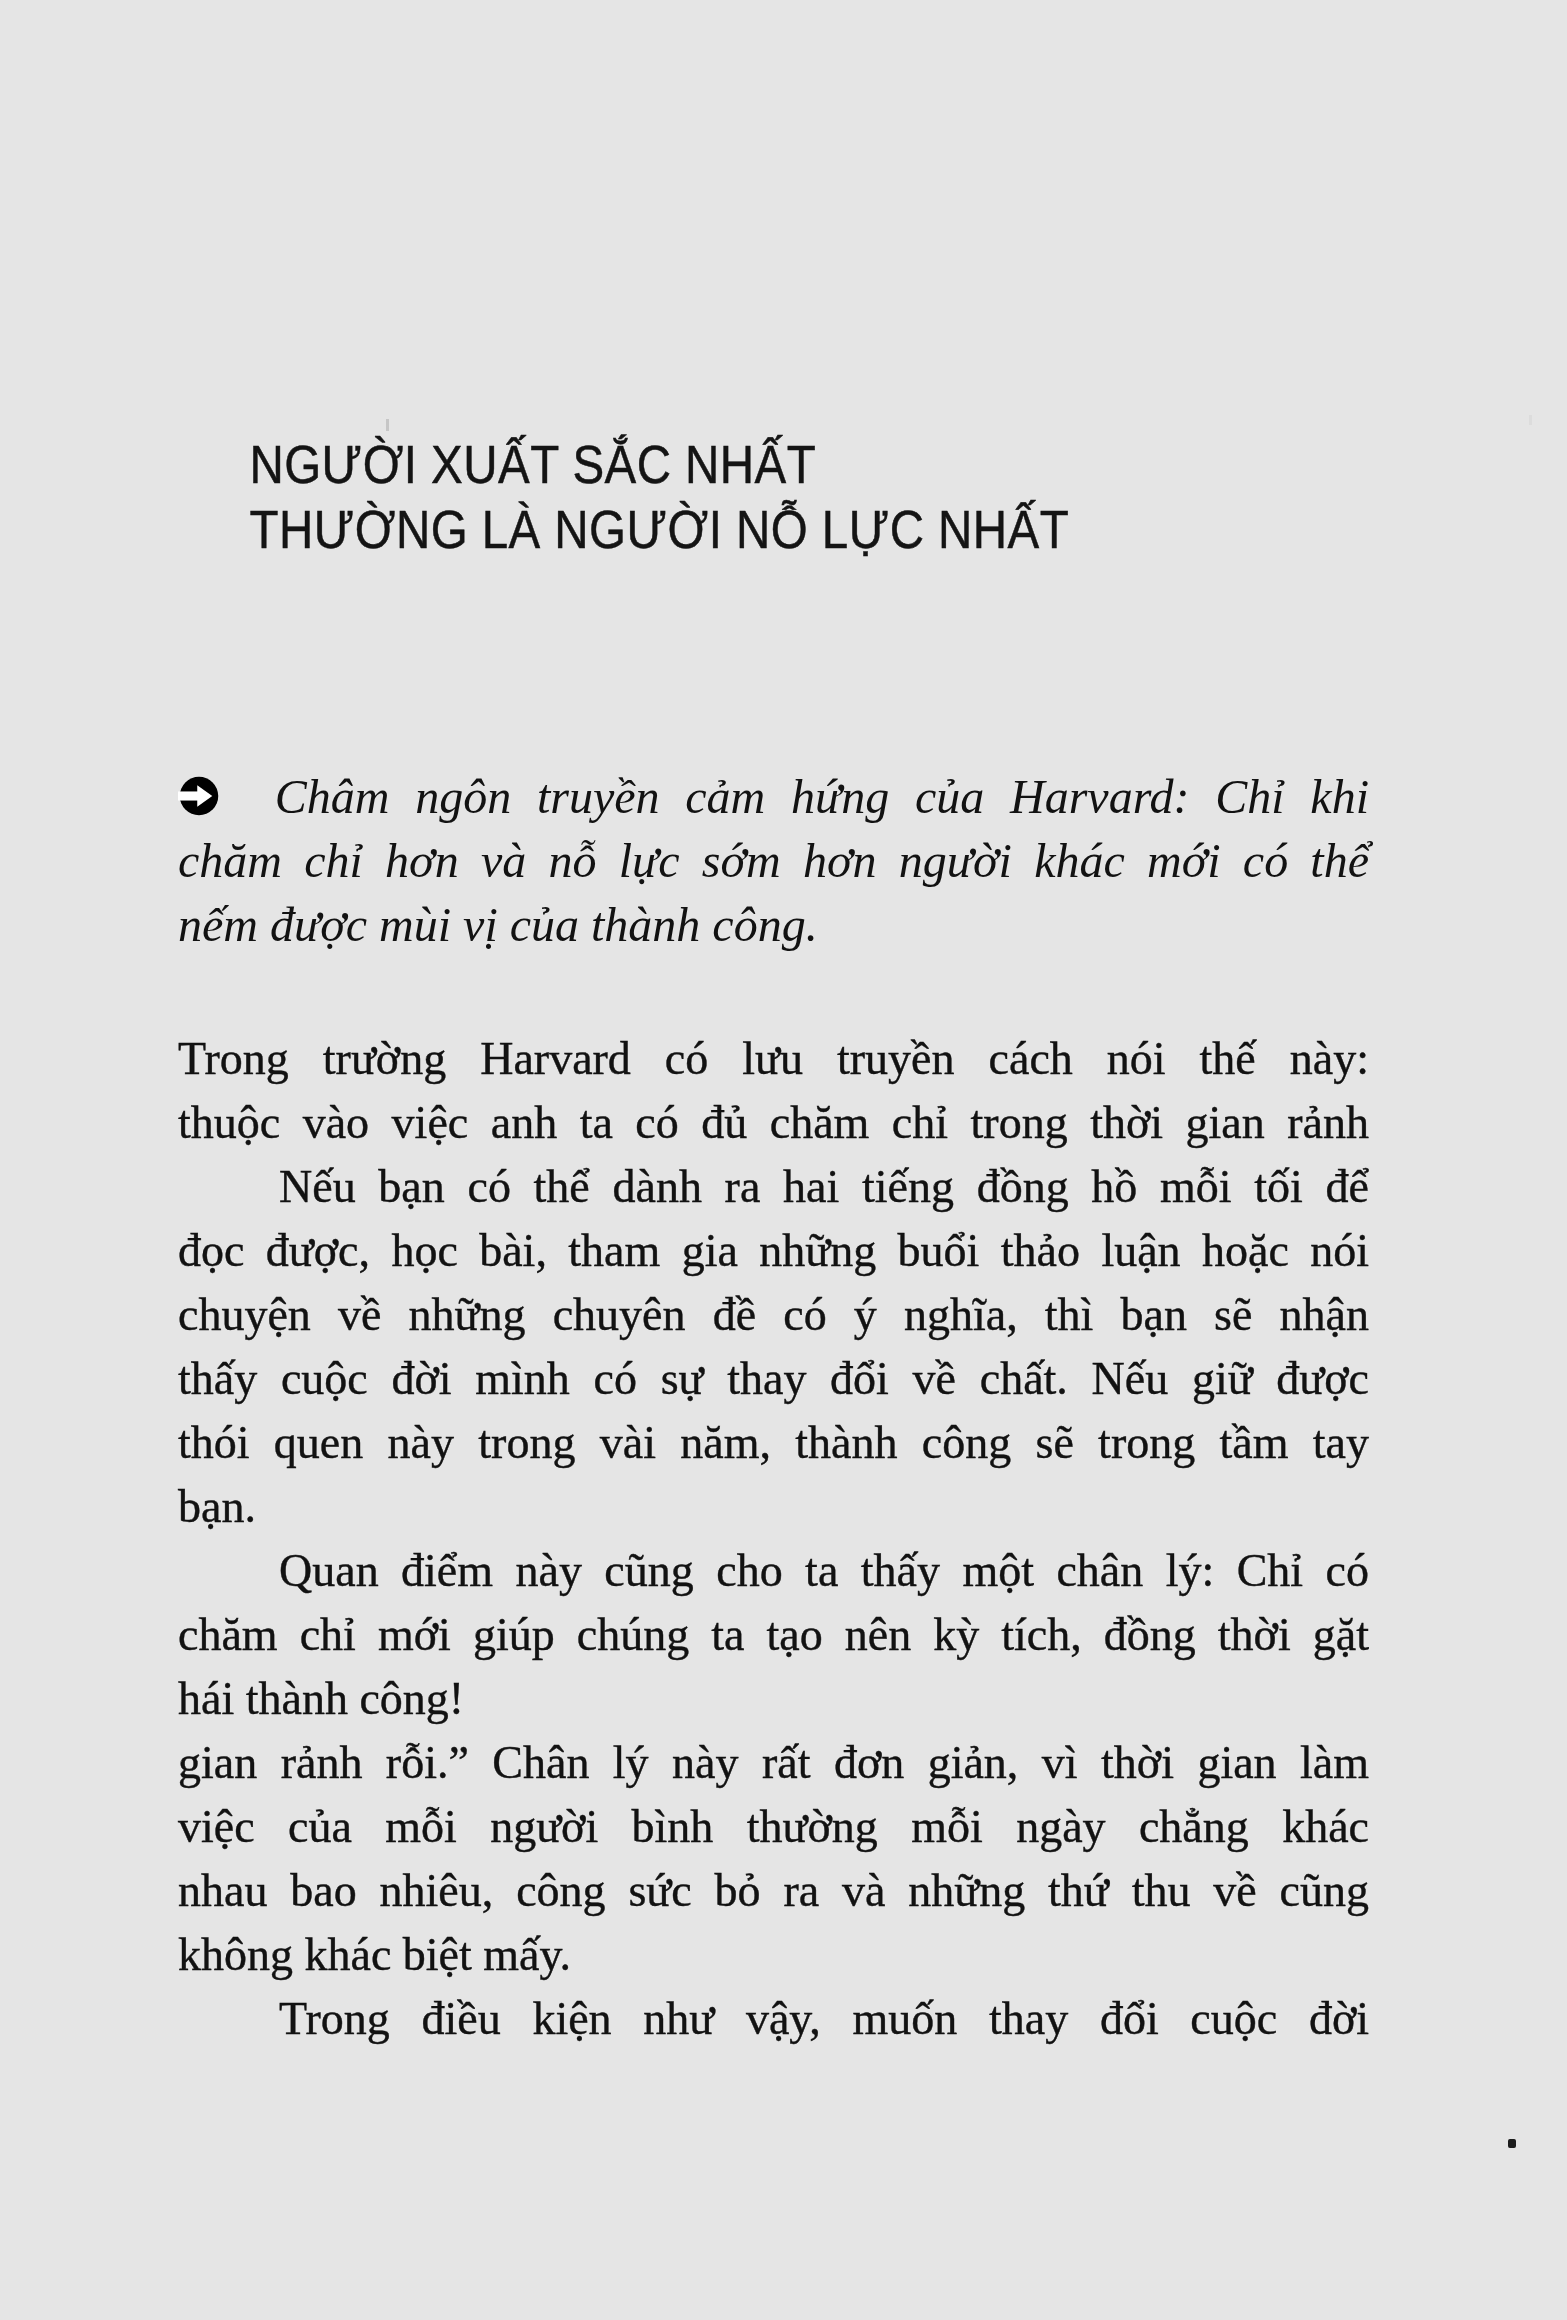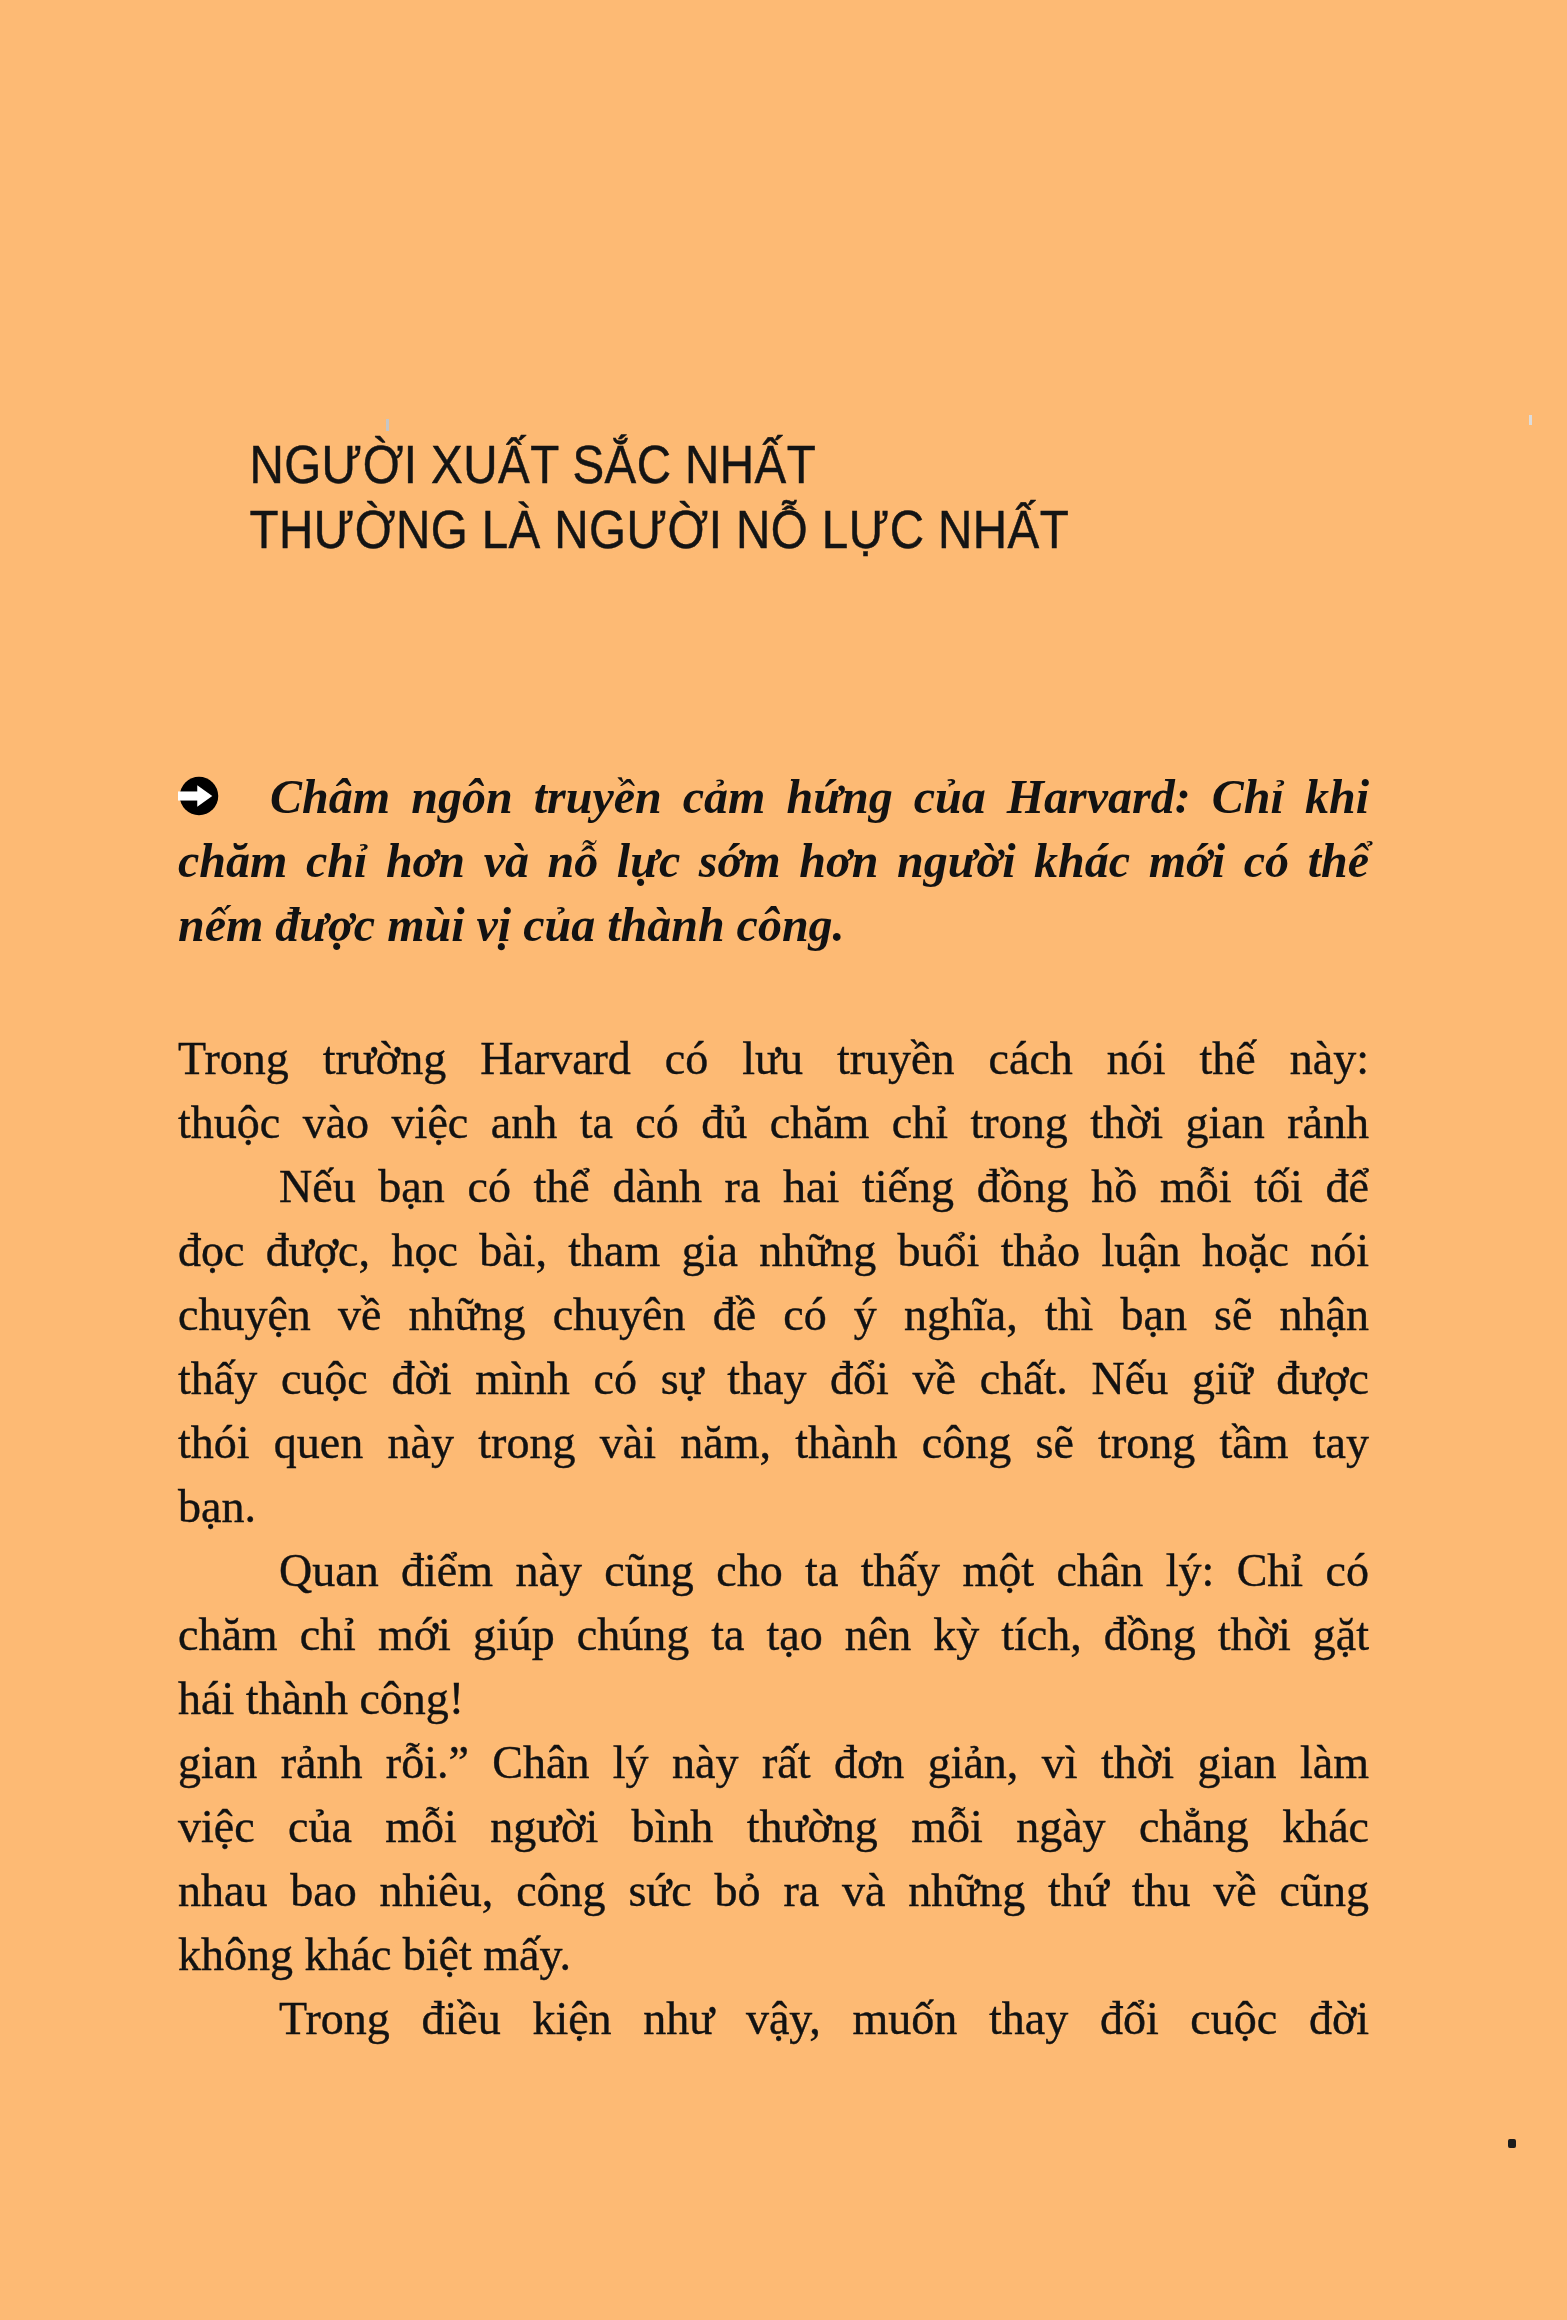--- a/index.html
+++ b/index.html
@@ -4,21 +4,21 @@
 <style>
   html, body { margin: 0; padding: 0; }
   body {
     width: 1568px; height: 2321px;
     background: #ffffff;
     position: relative;
     overflow: hidden;
   }
   .page {
     position: absolute; inset: 0;
-    background: #fdba74;
+    background: #e5e5e5;
     color: #121212;
   }
   
   .chapter-title {
     position: absolute;
     left: 178px; top: 432px; width: 1191px;
     text-align: center;
     font-family: "Liberation Sans", sans-serif;
     font-size: 54px;
     line-height: 65px;
@@ -28,21 +28,21 @@
     transform: scaleX(0.88);
     transform-origin: 50% 0;
     white-space: nowrap;
   }
   
   .quote {
     position: absolute;
     left: 178px; top: 765px; width: 1191px;
     font-family: "Liberation Serif", serif;
     font-style: italic;
-    font-weight: bold;
+    font-weight: normal;
     font-size: 48px;
     line-height: 64px;
     color: #121212;
   }
   
   .body-text {
     position: absolute;
     left: 178px; top: 1027px; width: 1191px;
     font-family: Liberation Serif, serif;
     font-size: 46px;

